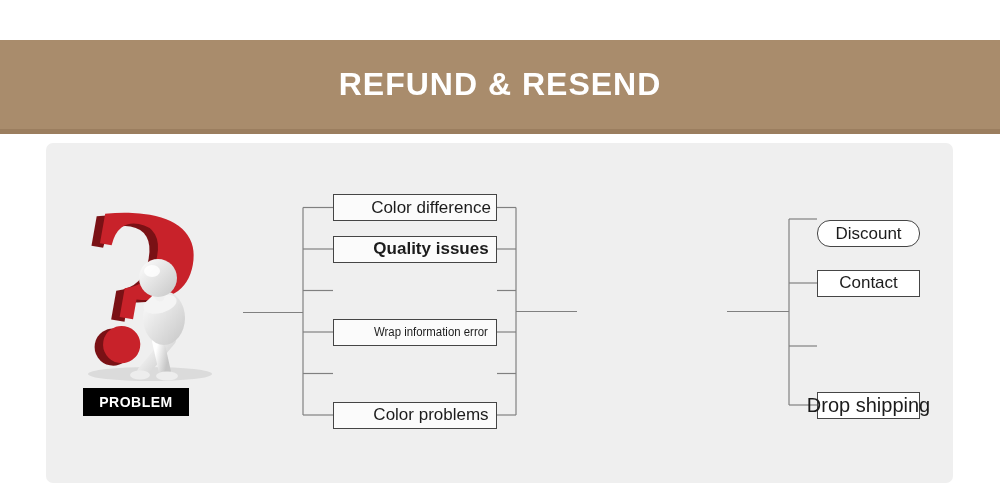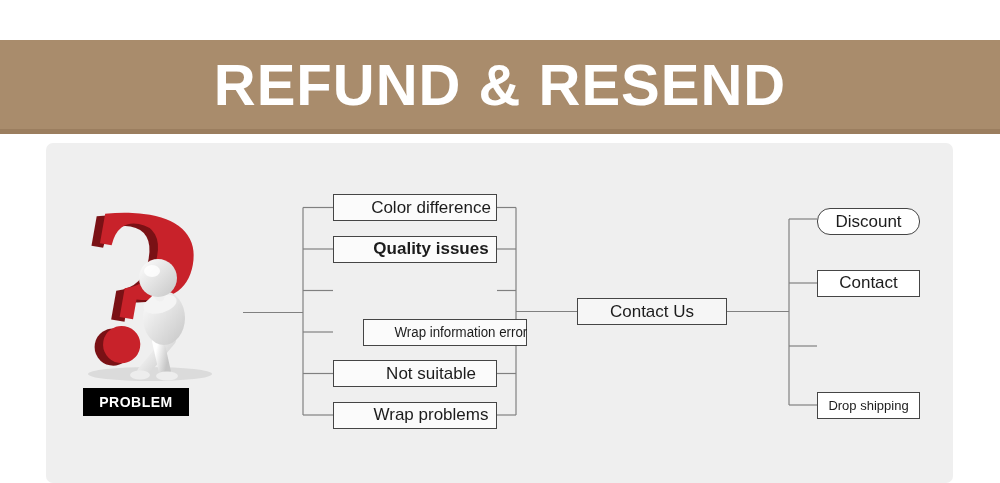--- a/index.html
+++ b/index.html
@@ -8,39 +8,39 @@
     --question-mark:#c8222a; --question-mark-shadow:#7a1115;
     --problem-label-bg:#000000; --text:#1c1c1c;
   }
   html,body{margin:0;padding:0;background:#fff;}
   .page{position:relative;width:1000px;height:483px;overflow:hidden;background:#fff;
         font-family:"Liberation Sans",sans-serif;}
   
   .banner{position:absolute;left:0;top:40px;width:1000px;height:89px;
           background:var(--banner);border-bottom:5px solid var(--banner-edge);
           display:flex;align-items:center;justify-content:center;}
-  .banner h1{margin:0;font-size:58px;font-weight:bold;color:#ffffff;letter-spacing:1px;}
+  .banner h1{margin:0;font-size:32px;font-weight:bold;color:#ffffff;letter-spacing:1px;}
   
   .panel{position:absolute;left:46px;top:143px;width:907px;height:340px;
          background:var(--panel);border-radius:7px;}
   .connectors{position:absolute;left:0;top:0;}
   .connectors line{stroke:var(--connector);stroke-width:1.2;}
   
   .fbox{position:absolute;box-sizing:border-box;height:27px;
         border:1.6px solid var(--box-border);background:var(--box-fill);
         display:flex;align-items:center;justify-content:center;
         font-size:17px;color:var(--text);white-space:nowrap;}
   .pbox{left:287px;width:164px;padding-left:32px;}
   .p0{top:51px;}  .p1{top:92.5px;font-weight:bold;} .p2{top:134px;}
-  .p3{top:175.5px;font-size:14px;margin-left:30px;} .p3 span{display:inline-block;transform:scaleX(.95);}
+  .p3{top:175.5px;font-size:12px;} .p3 span{display:inline-block;transform:scaleX(.95);}
   .p4{top:217px;} .p5{top:258.5px;}
   .cbox{left:531px;top:155px;width:150px;background:#f6f6f6;}
   .obox{left:771px;width:103px;background:#ffffff;}
-  .o0{top:65px;border-radius:13px;} .o1{top:126.5px;} .o2{top:189.5px;}
-  .o3{top:248.5px;font-size:13px;}
+  .o0{top:77px;border-radius:13px;} .o1{top:126.5px;} .o2{top:189.5px;}
+  .o3{top:248.5px;font-size:20px;}
   
   .figure{position:absolute;left:0;top:55px;width:210px;height:185px;}
   .qmain{font:bold 200px "DejaVu Serif",serif;fill:var(--question-mark);}
   .qshadow{font:bold 200px "DejaVu Serif",serif;fill:var(--question-mark-shadow);}
   .problem-label{position:absolute;left:37px;top:245px;width:106px;height:28px;
         background:var(--problem-label-bg);color:#ffffff;font-size:14px;font-weight:bold;
         letter-spacing:.5px;display:flex;align-items:center;justify-content:center;}
 </style>
 </head>
 <body>
@@ -112,23 +112,21 @@
       </g>
     </svg>
 
     <div class="problem-label">PROBLEM</div>
 
     <div class="fbox pbox p0">Color difference</div>
     <div class="fbox pbox p1">Quality issues</div>
     <div class="fbox pbox p3">
       <span>Wrap information error</span>
     </div>
-    <div class="fbox pbox p4">Not suitable</div>
-    <div class="fbox pbox p5">Wrap problems</div>
+    <div class="fbox pbox p5">Color problems</div>
 
-    <div class="fbox cbox">Contact Us</div>
 
     <div class="fbox obox o0">Discount</div>
     <div class="fbox obox o1">Contact</div>
     <div class="fbox obox o3">Drop shipping</div>
 
   </div>
 </div>
 
 </body></html>

